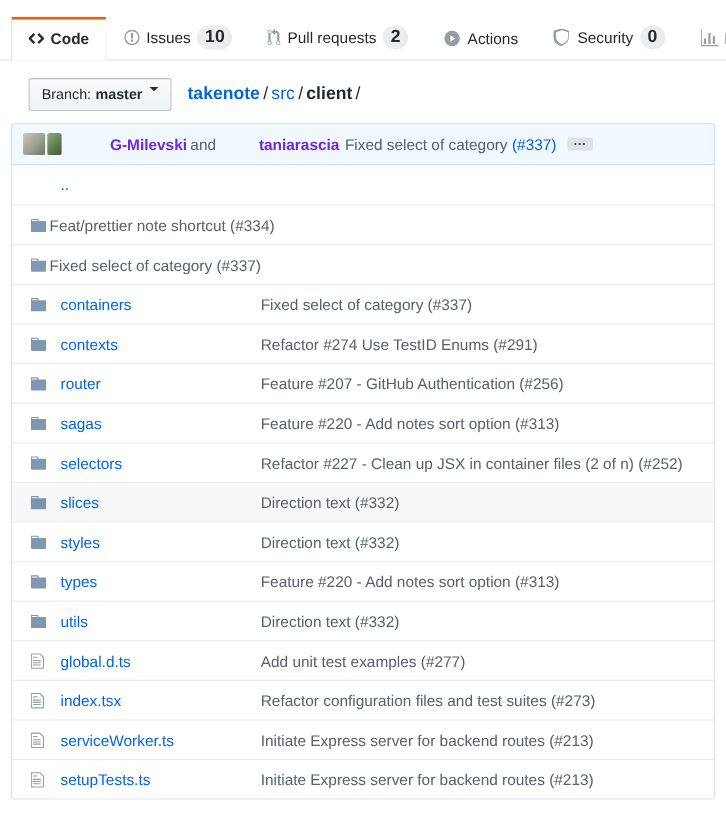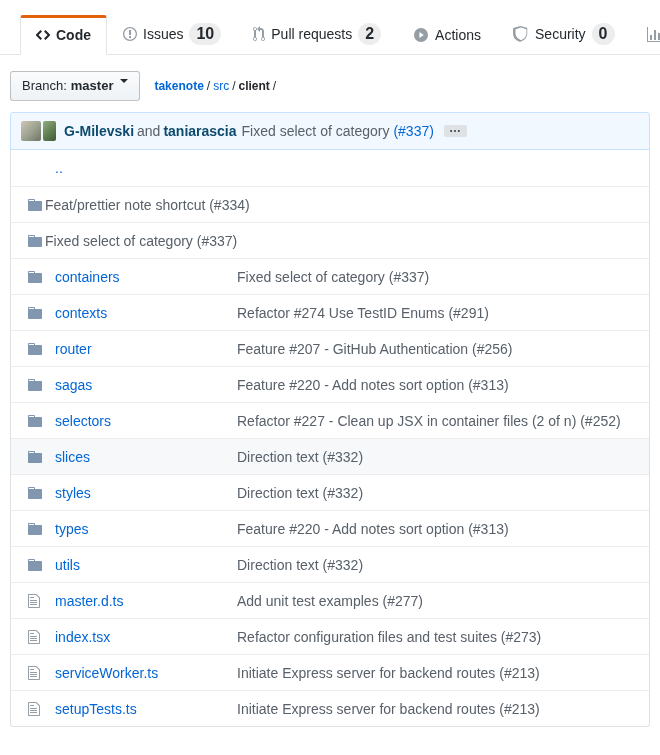--- a/index.html
+++ b/index.html
@@ -10,21 +10,21 @@
     font-family: "Liberation Sans", sans-serif;
     font-size: 14px;
   }
   a { text-decoration: none; cursor: pointer; }
 
   
   .tabnav {
     margin-top: 12px;
     border-bottom: 1px solid #e1e4e8;
     display: flex; align-items: flex-end;
-    padding-left: 20px;
+    padding-left: 10px;
     width: 660px;
   }
   .tab {
     display: inline-flex; align-items: center; gap: 6px;
     padding: 10px 15px 9px 15px;
     font-size: 14px; color: #24292e; line-height: 20px;
     border: 1px solid transparent; border-bottom: 0;
     margin-bottom: 0; white-space: nowrap;
   }
   .tab .ticon { display: inline-flex; color: #959da5; }
@@ -51,49 +51,49 @@
   .branch-row {
     display: flex; align-items: center;
     padding: 0 10px; margin-top: 16px;
   }
   .branch-btn {
     display: inline-flex; align-items: flex-start; gap: 4px;
     font-family: inherit; font-size: 13px; color: #24292e;
     padding: 5px 11px; line-height: 18px;
     background: linear-gradient(-180deg, #fafbfc, #eff3f6 90%);
     border: 1px solid rgba(27,31,35,0.25);
-    border-radius: 3px; cursor: pointer;
+    border-radius: 3px; cursor: pointer; margin-left: 16px;
   }
   .branch-btn b { font-weight: 700; }
   .caret {
     display: inline-block; width: 0; height: 0; margin-left: 3px;
     border: 4px solid transparent; border-top-color: #24292e;
     transform: translateY(2px);
   }
-  .breadcrumb { margin-left: 14px; font-size: 12px; }
+  .breadcrumb { margin-left: 14px; font-size: 16px; }
   .breadcrumb a { color: #0366d6; }
   .breadcrumb a.repo-root { font-weight: 600; }
   .breadcrumb .sep { color: #24292e; padding: 0 3px; }
   .breadcrumb .current { font-weight: 700; color: #24292e; }
 
   
   .commit-tease {
     margin: 11px 10px 0 10px;
     background: #f1f8ff;
     border: 1px solid #c8e1ff;
     border-radius: 3px 3px 0 0;
     padding: 8px 10px;
     display: flex; align-items: center;
     font-size: 14px; color: #586069;
   }
   .avatars { display: inline-flex; gap: 2px; margin-right: 8px; }
   .avatar { width: 20px; height: 20px; border-radius: 2px; }
   .avatar.a1 { background: linear-gradient(135deg, #cfc6b4 0%, #9aa08f 55%, #6e7362 100%); }
   .avatar.a2 { width: 13px; background: linear-gradient(135deg, #8fae7e 0%, #5d7a4e 60%, #3e5a35 100%); }
-  .commit-tease .author { color: #0c4a6e; font-weight: 700; }
+  .commit-tease .author { color: #6d28d9; font-weight: 700; margin-left: 36px; }
   .commit-tease .conj { color: #586069; padding: 0 3px; }
   .commit-tease .msg { color: #586069; margin-left: 5px; }
   .commit-tease .pr-link { color: #0366d6; margin-left: 4px; }
   .expander {
     display: inline-block; margin-left: 10px;
     background: #dfe2e5; color: #444d56;
     border: 0; border-radius: 2px; cursor: pointer;
     font-size: 12px; font-weight: 700; line-height: 5px;
     padding: 0 5px 5px 5px; height: 12px; letter-spacing: 1px;
     vertical-align: middle;
@@ -326,21 +326,21 @@
     <span class="cell-name"><a>utils</a></span>
     <a class="cell-msg">Direction text (#332)</a>
   </div>
 
   <div class="frow">
     <span class="cell-icon icon-file">
         <svg width="12" height="16" viewBox="0 0 12 16" fill="currentColor">
           <path d="M6 5H2V4h4v1zM2 8h7V7H2v1zm0 2h7V9H2v1zm0 2h7v-1H2v1zm10-7.5V14c0 .55-.45 1-1 1H1c-.55 0-1-.45-1-1V2c0-.55.45-1 1-1h7.5L12 4.5zM11 5L8 2H1v12h10V5z"></path>
         </svg>
       </span>
-    <span class="cell-name"><a>master.d.ts</a></span>
+    <span class="cell-name"><a>global.d.ts</a></span>
     <a class="cell-msg">Add unit test examples (#277)</a>
   </div>
 
   <div class="frow">
     <span class="cell-icon icon-file">
         <svg width="12" height="16" viewBox="0 0 12 16" fill="currentColor">
           <path d="M6 5H2V4h4v1zM2 8h7V7H2v1zm0 2h7V9H2v1zm0 2h7v-1H2v1zm10-7.5V14c0 .55-.45 1-1 1H1c-.55 0-1-.45-1-1V2c0-.55.45-1 1-1h7.5L12 4.5zM11 5L8 2H1v12h10V5z"></path>
         </svg>
       </span>
     <span class="cell-name"><a>index.tsx</a></span>

